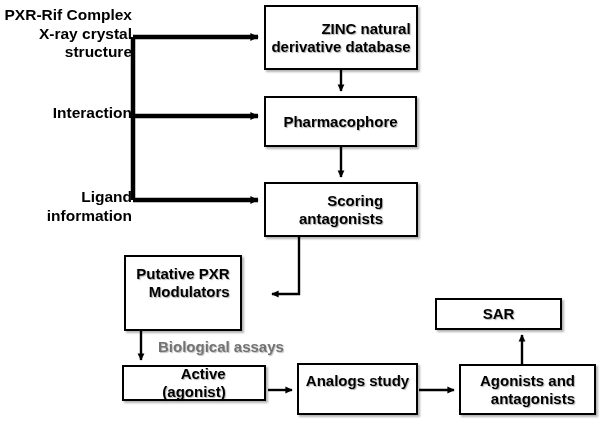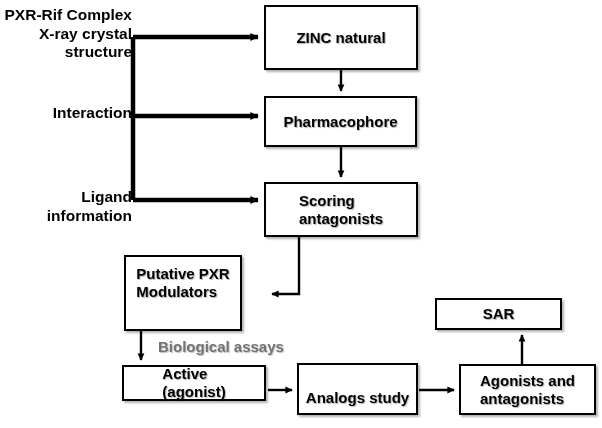--- a/index.html
+++ b/index.html
@@ -25,21 +25,21 @@
     height: 428px;
   }
   .node {
     position: absolute;
     box-sizing: border-box;
     border: 2.5px solid #000000;
     background: #ffffff;
     display: flex;
     align-items: center;
     justify-content: center;
-    text-align: left;
+    text-align: right;
     font-weight: bold;
     color: #000000;
     line-height: 1.18;
     box-shadow: 2px 2px 2px rgba(0,0,0,0.30);
     text-shadow: 1px 1px 1px rgba(0,0,0,0.30);
     z-index: 3;
   }
   .node span { display: block; }
   .src-label {
     position: absolute;
@@ -98,20 +98,21 @@
 
   <div class="src-label" style="left:4px; top:6px; width:128px; font-size:15.5px;">PXR-Rif Complex X-ray crystal structure</div>
 
   <div class="src-label" style="left:4px; top:104px; width:128px; font-size:15.5px;">Interaction</div>
 
   <div class="src-label" style="left:4px; top:188px; width:128px; font-size:15.5px;">Ligand information</div>
 
   <div class="node" style="left:264px; top:5px; width:154px; height:65px; font-size:15px;">
     <div>
       <span>ZINC natural</span>
+      <span>derivative database</span>
     </div>
   </div>
 
   <div class="node" style="left:264px; top:96px; width:153px; height:51px; font-size:15px;">
     <div>
       <span>Pharmacophore</span>
     </div>
   </div>
 
   <div class="node" style="left:264px; top:182px; width:154px; height:55px; font-size:15px;">
@@ -128,21 +129,21 @@
     </div>
   </div>
 
   <div class="node" style="left:122px; top:365px; width:144px; height:36px; font-size:15px;">
     <div>
       <span>Active</span>
       <span>(agonist)</span>
     </div>
   </div>
 
-  <div class="node" style="left:297px; top:363px; width:121px; height:52px; font-size:15px; align-items:flex-start; padding-top:24px;">
+  <div class="node" style="left:297px; top:363px; width:121px; height:52px; font-size:15px; align-items:flex-start; padding-top:7px;">
     <div>
       <span>Analogs study</span>
     </div>
   </div>
 
   <div class="node" style="left:459px; top:364px; width:137px; height:51px; font-size:15px;">
     <div>
       <span>Agonists and</span>
       <span>antagonists</span>
     </div>

